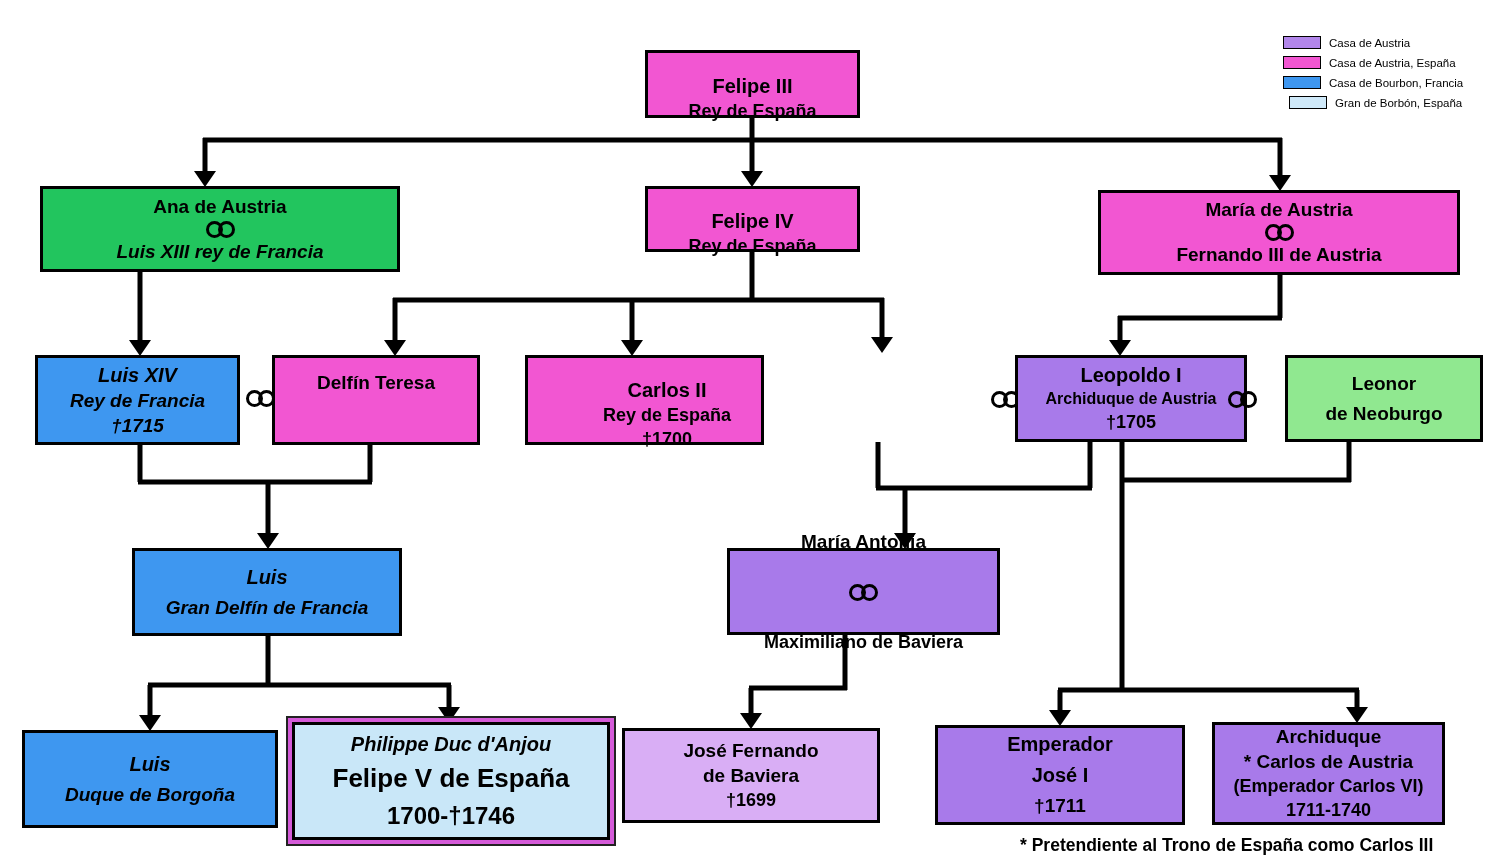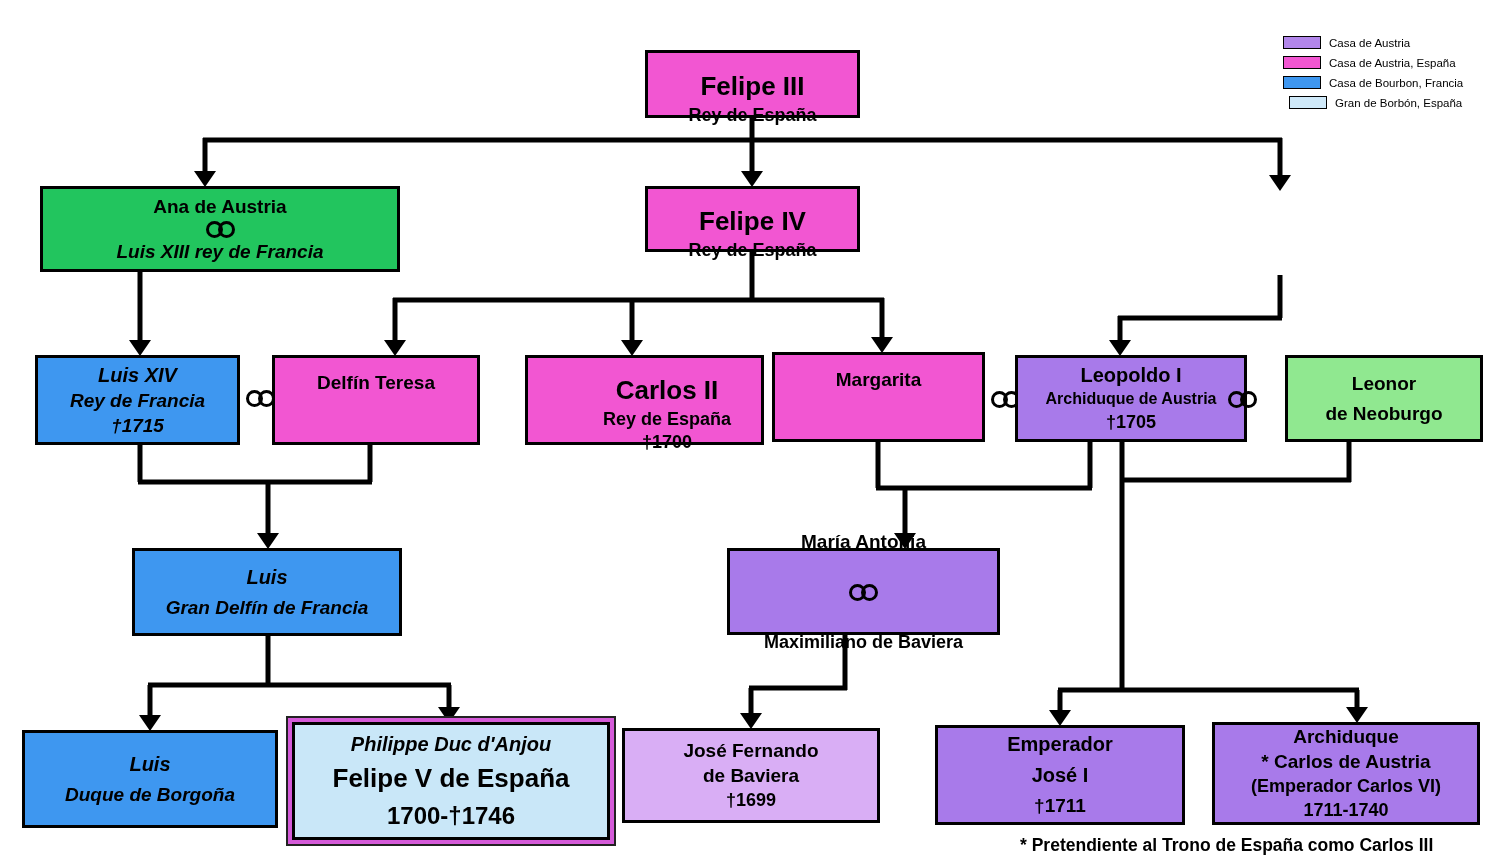--- a/index.html
+++ b/index.html
@@ -10,21 +10,21 @@
   #stage{position:absolute;inset:0;}
   #wires{position:absolute;left:0;top:0;pointer-events:none;}
 
   .node{
     position:absolute;border:3px solid #000;box-sizing:border-box;
     display:flex;flex-direction:column;align-items:center;justify-content:center;
     text-align:center;font-weight:bold;gap:3px;line-height:1.15;
   }
   .fs16{font-size:16px;} .fs18{font-size:18px;}
   .fs19{font-size:19px;} .fs20{font-size:20px;} .fs21{font-size:26px;}
-  .fs22{font-size:26px;margin-top:29px;} .fs24{font-size:24px;}
+  .fs22{font-size:20px;margin-top:29px;} .fs24{font-size:24px;}
   .it{font-style:italic;}
   .top-pad{justify-content:flex-start;padding-top:14px;}
   .gap8{gap:8px;}
 
   
   #n-felipe3{left:645px;top:50px;width:215px;height:68px;}
   #n-ana{left:40px;top:186px;width:360px;height:86px;}
   #n-felipe4{left:645px;top:186px;width:215px;height:66px;}
   #n-maria-austria{left:1098px;top:190px;width:362px;height:85px;}
   #n-luis14{left:35px;top:355px;width:205px;height:90px;}
@@ -33,21 +33,21 @@
   #n-margarita{left:772px;top:352px;width:213px;height:90px;}
   #n-leopoldo{left:1015px;top:355px;width:232px;height:87px;}
   #n-leonor{left:1250px;top:355px;width:198px;height:87px;}
   #n-luis-delfin{left:132px;top:548px;width:270px;height:88px;}
   #n-maria-antonia{left:727px;top:548px;width:273px;height:87px;}
   #n-luis-borgona{left:22px;top:730px;width:256px;height:98px;}
   #n-felipe5{left:292px;top:722px;width:318px;height:118px;
              box-shadow:0 0 0 4px #d45ad8,0 0 0 6px #222;}
   #n-jose-fernando{left:622px;top:728px;width:258px;height:95px;}
   #n-jose1{left:935px;top:725px;width:250px;height:100px;}
-  #n-archiduque{left:1212px;top:722px;width:268px;height:103px;}
+  #n-archiduque{left:1212px;top:722px;width:233px;height:103px;}
 
   
   .rings{display:flex;align-items:center;justify-content:center;}
   .rings i{display:block;width:11px;height:11px;border:3px solid #000;border-radius:50%;}
   .rings i + i{margin-left:-5px;}
   .rings-abs{position:absolute;}
   #rings-a{left:246px;top:390px;}
   #rings-b{left:991px;top:391px;}
   #rings-c{left:1228px;top:391px;}
 
@@ -154,20 +154,28 @@
         <i></i>
       </span>
     <div class="fs19 it">Luis XIII rey de Francia</div>
   </div>
 
   <div class="node" id="n-felipe4" style="background: rgb(242, 86, 210);">
     <div class="fs22">Felipe IV</div>
     <div class="fs18">Rey de España</div>
   </div>
 
+  <div class="node" id="n-maria-austria" style="background: rgb(242, 86, 210);">
+    <div class="fs19">María de Austria</div>
+    <span class="rings">
+        <i></i>
+        <i></i>
+      </span>
+    <div class="fs19">Fernando III de Austria</div>
+  </div>
 
   <div class="node" id="n-luis14" style="background: rgb(62, 151, 240);">
     <div class="fs20 it">Luis XIV</div>
     <div class="fs19 it">Rey de Francia</div>
     <div class="fs19 it">†1715</div>
   </div>
 
   <span class="rings rings-abs" id="rings-a">
       <i></i>
       <i></i>
@@ -176,23 +184,20 @@
   <div class="node top-pad" id="n-maria-teresa" style="background: rgb(242, 86, 210);">
     <div class="fs19">Delfín Teresa</div>
   </div>
 
   <div class="node" id="n-carlos2" style="background: rgb(242, 86, 210);">
     <div class="fs22">Carlos II</div>
     <div class="fs18">Rey de España</div>
     <div class="fs18">†1700</div>
   </div>
 
-  <div class="node top-pad" id="n-margarita" style="background: rgb(242, 86, 210);">
-    <div class="fs19">Margarita</div>
-  </div>
 
   <span class="rings rings-abs" id="rings-b">
       <i></i>
       <i></i>
     </span>
 
   <div class="node" id="n-leopoldo" style="background: rgb(168, 122, 234);">
     <div class="fs20">Leopoldo I</div>
     <div class="fs16">Archiduque de Austria</div>
     <div class="fs18">†1705</div>

